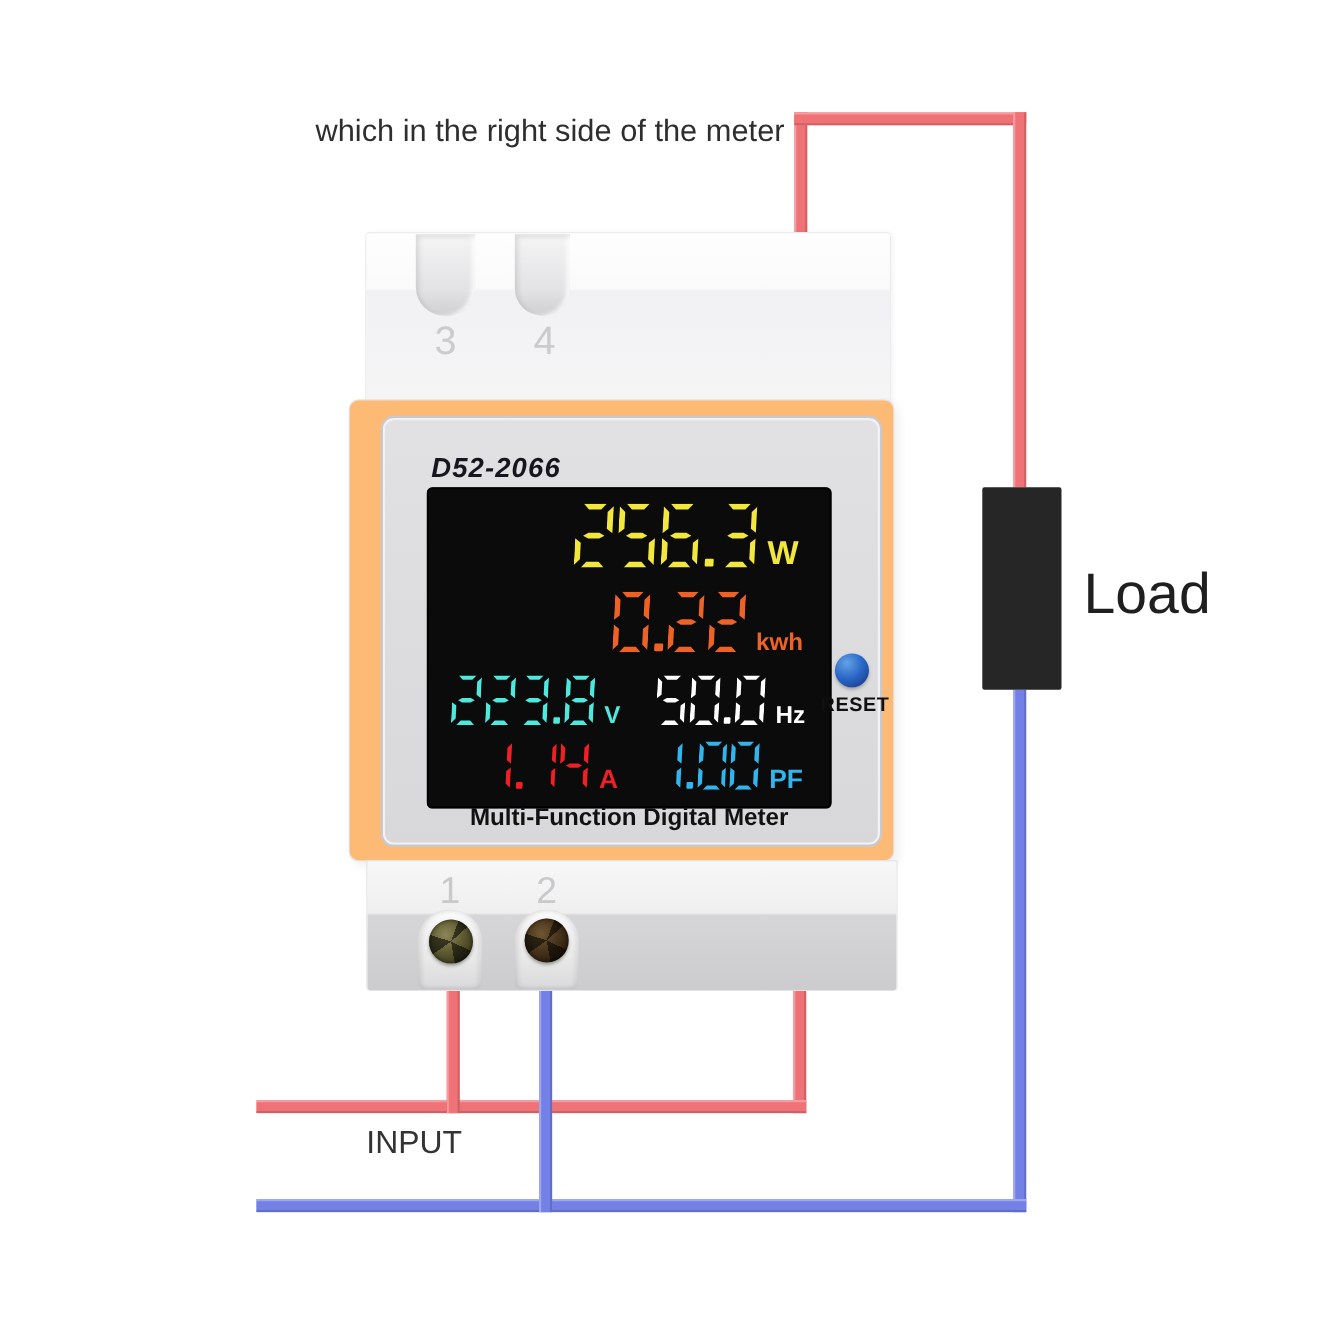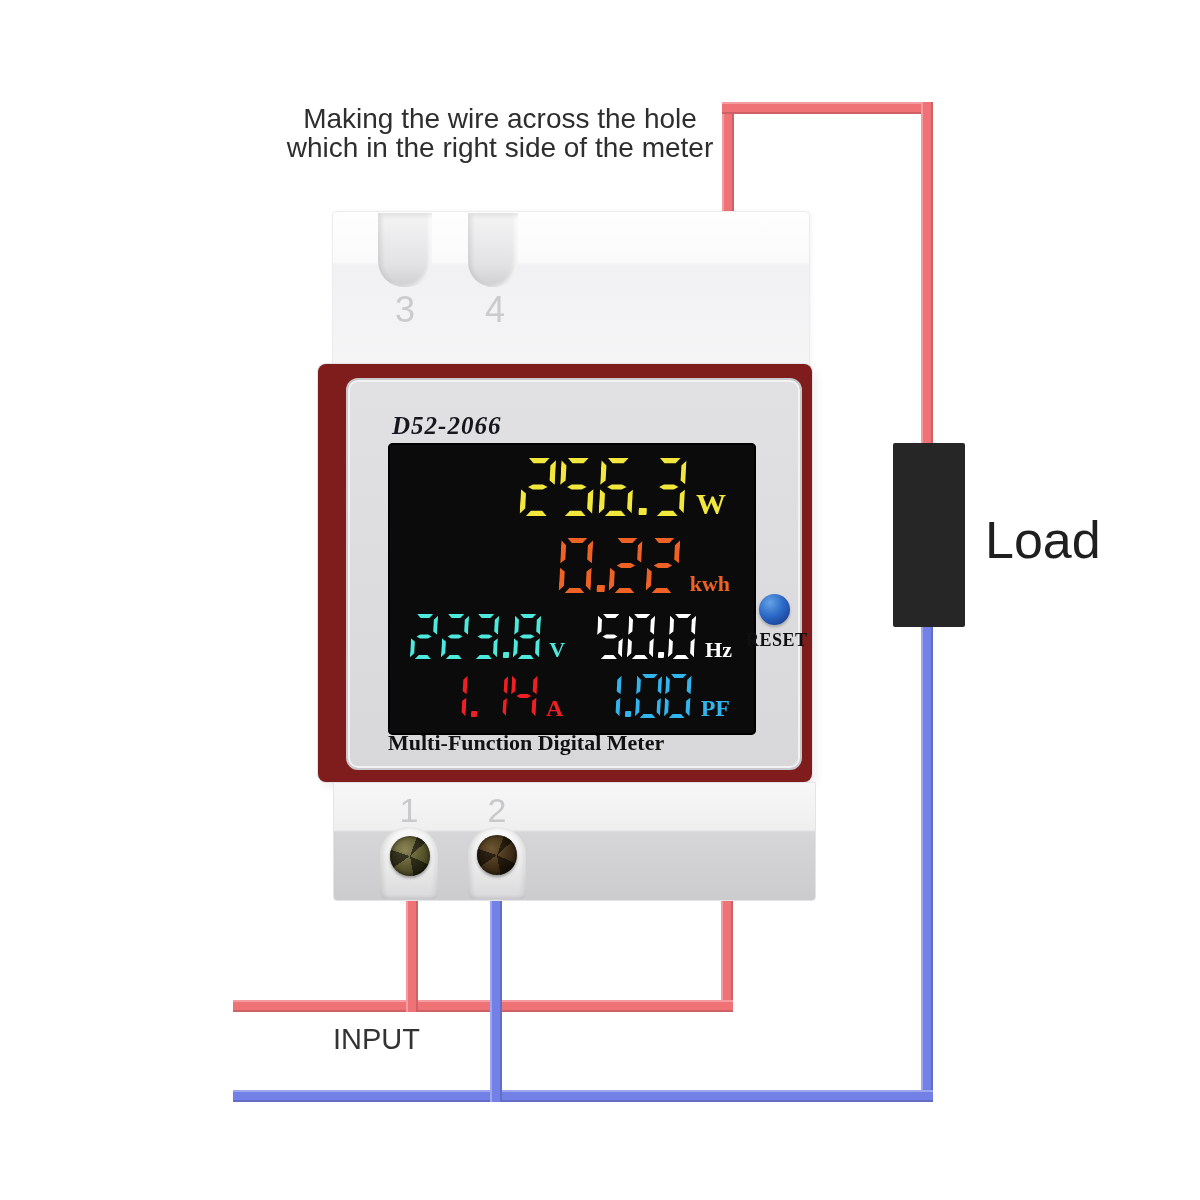--- a/index.html
+++ b/index.html
@@ -30,22 +30,22 @@
       background:linear-gradient(180deg,#f2f2f3 10%,#e2e2e4 70%,#cfcfd2 100%);
       box-shadow:inset 3px 2px 5px rgba(0,0,0,.10), inset -3px 0 4px rgba(255,255,255,.8);}
   .slot-3{left:45px;width:54px;}
   .slot-4{left:135px;width:50px;}
   .slot-num{position:absolute;top:77px;width:54px;text-align:center;font-size:36px;color:#cbcbce;}
   .slot-num.n3{left:45px;}
   .slot-num.n4{left:135px;}
 
   
   .main-body{position:absolute;left:318px;top:364px;width:494px;height:418px;z-index:3;
-      background:#7f1d1d;border-radius:8px;
-      box-shadow:0 0 0 1px #e3e3e6, 4px 5px 10px rgba(0,0,0,.07);font-family:Liberation Serif, serif;}
+      background:#fdba74;border-radius:8px;
+      box-shadow:0 0 0 1px #e3e3e6, 4px 5px 10px rgba(0,0,0,.07);}
   .panel{position:absolute;left:28px;top:14px;width:452px;height:388px;border-radius:12px;
       background:linear-gradient(180deg,#e1e1e3 0%,#d8d8db 100%);
       border:2px solid #c9c9cd;box-shadow:inset 0 0 0 2px #f2f2f4;}
   .model{position:absolute;left:44px;top:32px;font-size:25px;font-weight:bold;
          font-style:italic;color:#16161e;letter-spacing:1px;}
   .lcd{position:absolute;left:40px;top:63px;width:368px;height:292px;border-radius:5px;
        box-shadow:inset 0 0 0 2px #000;}
   .lcd-row{position:absolute;left:0;right:0;display:flex;align-items:flex-end;}
   .lcd-row.r1{top:15px;height:58px;justify-content:flex-end;padding-right:30px;}
   .lcd-row.r2{top:95px;height:55px;justify-content:flex-end;padding-right:26px;}
@@ -58,21 +58,21 @@
   .seg-unit{font-weight:bold;line-height:.8;margin-left:5px;}
   .r1 .seg-unit{font-size:30px;}
   .r2 .seg-unit{font-size:22px;}
   .r3 .seg-unit{font-size:22px;}
   .r4 .seg-unit{font-size:24px;}
   .reset-btn{position:absolute;left:411px;top:214px;width:31px;height:31px;border-radius:50%;
       background:radial-gradient(circle at 35% 28%,#63a2e4 0%,#2a66c6 48%,#123179 100%);
       box-shadow:0 2px 3px rgba(0,0,0,.25);cursor:pointer;border:none;padding:0;}
   .reset-label{position:absolute;left:398px;top:250px;width:58px;text-align:right;
       font-size:18px;font-weight:bold;color:#101010;letter-spacing:.5px;}
-  .meter-caption{position:absolute;left:40px;top:350px;width:368px;text-align:left;
+  .meter-caption{position:absolute;left:40px;top:350px;width:368px;text-align:center;
       font-size:22px;font-weight:bold;color:#111111;}
 
   
   .bottom-housing{position:absolute;left:333px;top:782px;width:481px;height:117px;z-index:3;
       background:linear-gradient(180deg,#f7f7f8 0%,#efeff0 40%,#d6d6d8 42%,#cccccf 100%);
       border:1px solid #e4e4e6;border-radius:0 0 4px 4px;}
   .chute{position:absolute;top:44px;width:58px;height:72px;border-radius:28px 28px 6px 6px;
       background:linear-gradient(180deg,#fbfbfb 0%,#e9e9ea 60%,#d9d9db 100%);
       box-shadow:inset 3px 0 5px rgba(0,0,0,.10), inset -3px 0 5px rgba(0,0,0,.08);}
   .chute-1{left:46px;}
@@ -88,21 +88,20 @@
   .term-num{position:absolute;top:8px;width:58px;text-align:center;font-size:34px;color:#c9c9cc;}
   .term-num.n1{left:46px;}
   .term-num.n2{left:134px;}
 </style>
 </head>
 <body>
 
 <div id="canvas">
 
   <div class="top-note">
-    <div>Making the wire across the hole</div>
     <div>which in the right side of the meter</div>
   </div>
 
   <div class="wire v" style="left: 722px; top: 102px; width: 12px; height: 110px; background: rgb(239, 114, 118);"></div>
   <div class="wire h" style="left: 722px; top: 102px; width: 211px; height: 12px; background: rgb(239, 114, 118);"></div>
   <div class="wire v" style="left: 921px; top: 102px; width: 12px; height: 341px; background: rgb(239, 114, 118);"></div>
   <div class="wire v" style="left: 721px; top: 897px; width: 12px; height: 115px; background: rgb(239, 114, 118);"></div>
   <div class="wire h" style="left: 233px; top: 1000px; width: 500px; height: 12px; background: rgb(239, 114, 118);"></div>
   <div class="wire v" style="left: 406px; top: 897px; width: 12px; height: 115px; background: rgb(239, 114, 118);"></div>
 

